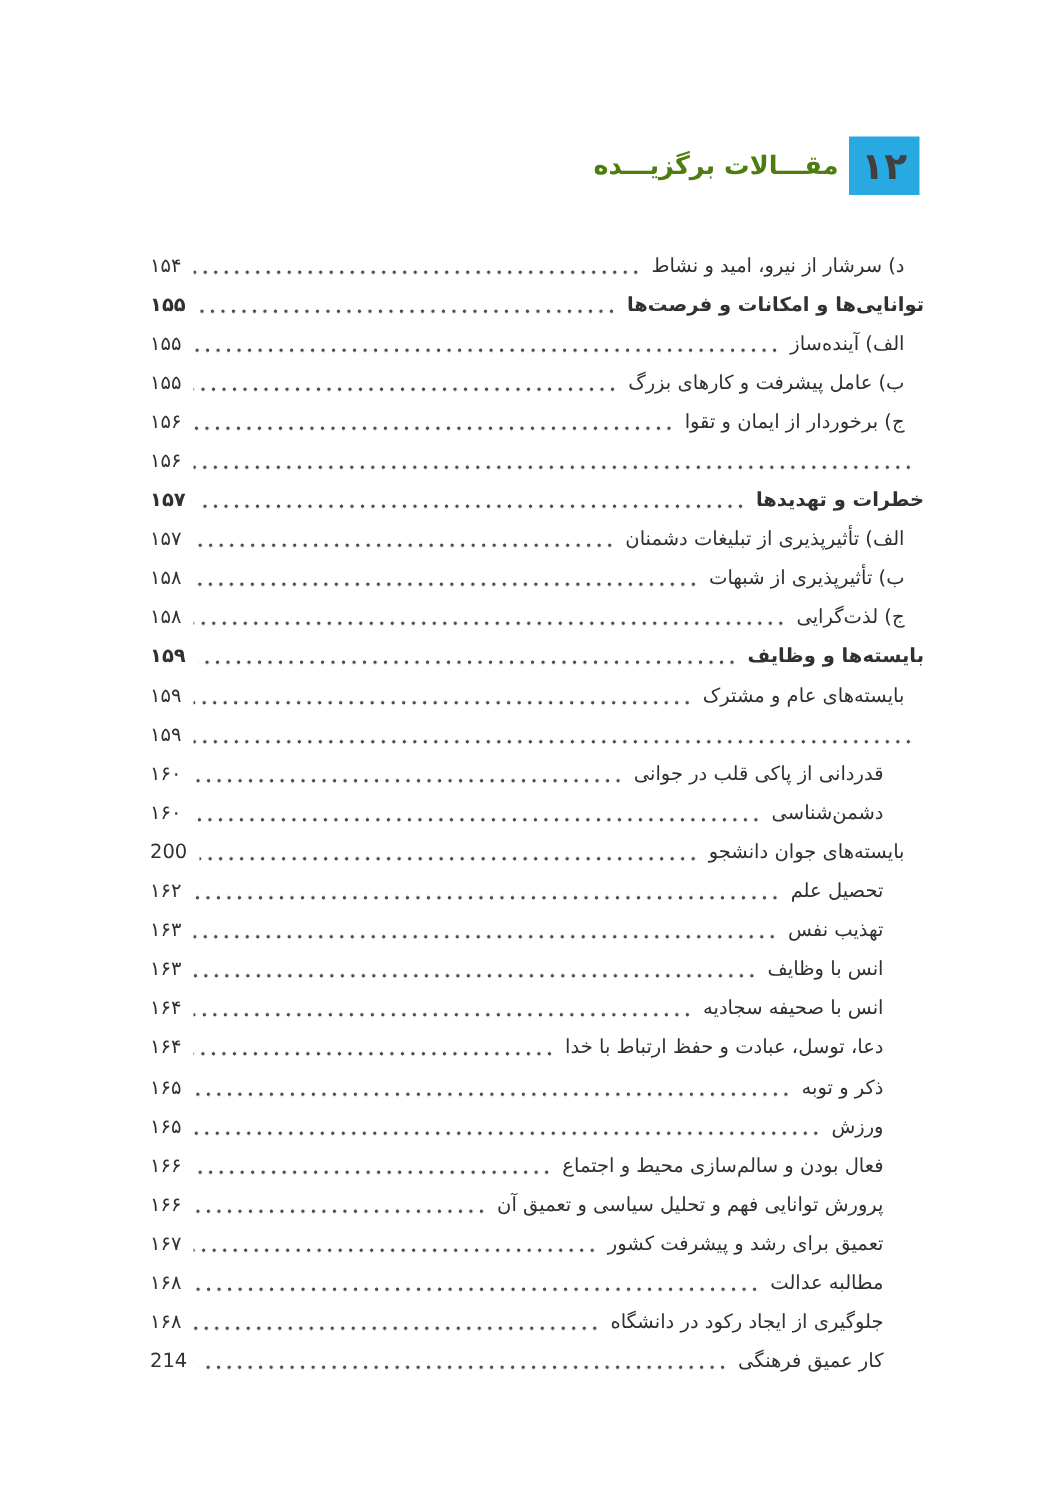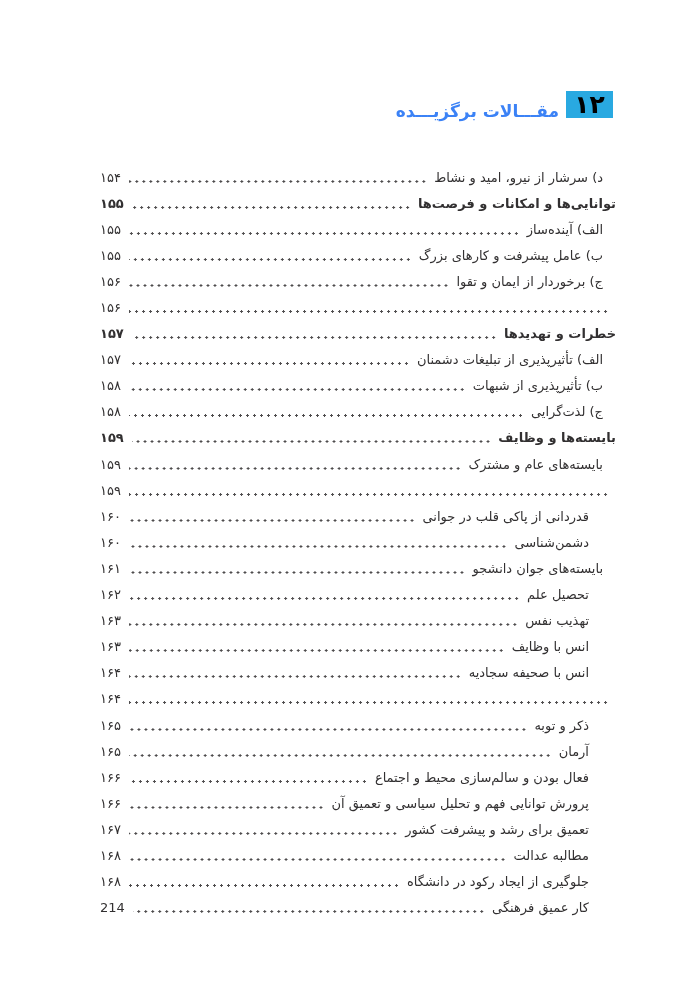--- a/index.html
+++ b/index.html
@@ -9,23 +9,23 @@
     font-family:"DejaVu Sans", sans-serif;
     overflow:hidden;
     direction:rtl;
     position:relative;
   }
   .page{position:absolute;inset:0;background:#ffffff;}
 
   
   .issue-badge{
     position:absolute;top:91px;right:87px;
-    width:47px;height:27px;
+    width:47px;height:39px;
     display:flex;align-items:center;justify-content:center;
-    color:#000000;
+    color:#404040;
     font-size:25px;font-weight:bold;
     line-height:1;
   }
   .header-title{
     position:absolute;top:99px;right:141px;
     font-size:17px;font-weight:bold;
     line-height:1.5;
     white-space:nowrap;
   }
 
@@ -62,21 +62,21 @@
     white-space:nowrap;
   }
 </style>
 </head>
 <body>
 
 <div class="page">
 
   <div class="issue-badge" style="background: rgb(41, 169, 225);">۱۲</div>
 
-  <div class="header-title" style="color: #3b82f6;">مقـــالات برگزیـــده</div>
+  <div class="header-title" style="color: #4d7c0f;">مقـــالات برگزیـــده</div>
 
   <div class="toc">
       <div class="toc-row lvl1">
         <span class="label">د) سرشار از نیرو، امید و نشاط</span>
         <span class="leader"></span>
         <span class="page-num">۱۵۴</span>
       </div>
       <div class="toc-row lvl0 bold">
         <span class="label">توانایی‌ها و امکانات و فرصت‌ها</span>
         <span class="leader"></span>
@@ -141,21 +141,21 @@
         <span class="page-num">۱۶۰</span>
       </div>
       <div class="toc-row lvl2">
         <span class="label">دشمن‌شناسی</span>
         <span class="leader"></span>
         <span class="page-num">۱۶۰</span>
       </div>
       <div class="toc-row lvl1">
         <span class="label">بایسته‌های جوان دانشجو</span>
         <span class="leader"></span>
-        <span class="page-num">۱۶۱</span>
+        <span class="page-num">200</span>
       </div>
       <div class="toc-row lvl2">
         <span class="label">تحصیل علم</span>
         <span class="leader"></span>
         <span class="page-num">۱۶۲</span>
       </div>
       <div class="toc-row lvl2">
         <span class="label">تهذیب نفس</span>
         <span class="leader"></span>
         <span class="page-num">۱۶۳</span>
@@ -164,30 +164,31 @@
         <span class="label">انس با وظایف</span>
         <span class="leader"></span>
         <span class="page-num">۱۶۳</span>
       </div>
       <div class="toc-row lvl2">
         <span class="label">انس با صحیفه سجادیه</span>
         <span class="leader"></span>
         <span class="page-num">۱۶۴</span>
       </div>
       <div class="toc-row lvl2">
+        <span class="label">دعا، توسل، عبادت و حفظ ارتباط با خدا</span>
         <span class="leader"></span>
         <span class="page-num">۱۶۴</span>
       </div>
       <div class="toc-row lvl2">
         <span class="label">ذکر و توبه</span>
         <span class="leader"></span>
         <span class="page-num">۱۶۵</span>
       </div>
       <div class="toc-row lvl2">
-        <span class="label">آرمان</span>
+        <span class="label">ورزش</span>
         <span class="leader"></span>
         <span class="page-num">۱۶۵</span>
       </div>
       <div class="toc-row lvl2">
         <span class="label">فعال بودن و سالم‌سازی محیط و اجتماع</span>
         <span class="leader"></span>
         <span class="page-num">۱۶۶</span>
       </div>
       <div class="toc-row lvl2">
         <span class="label">پرورش توانایی فهم و تحلیل سیاسی و تعمیق آن</span>

